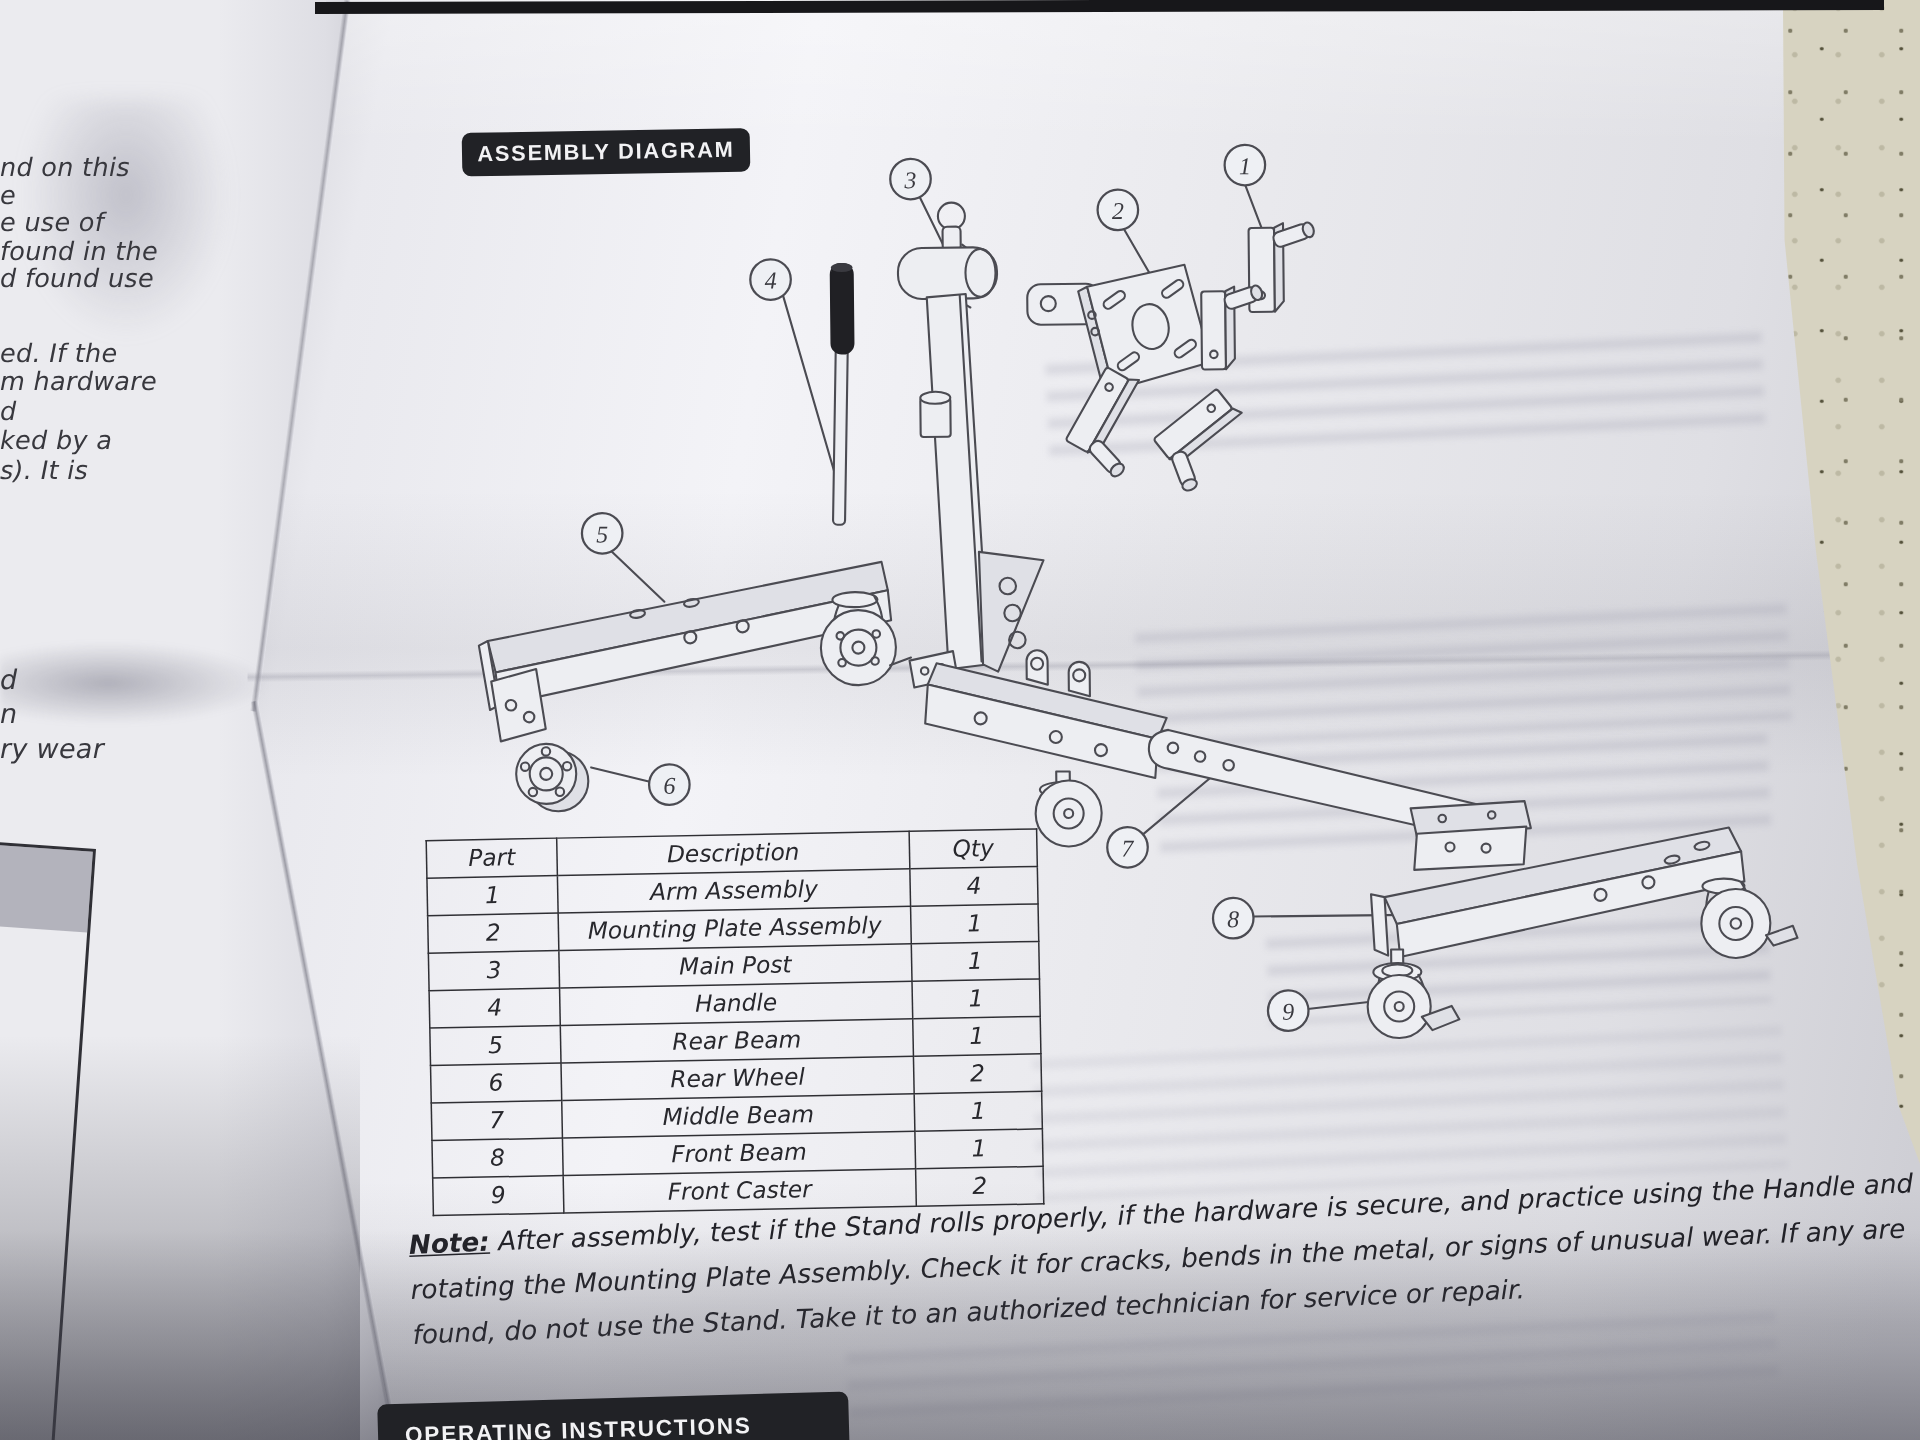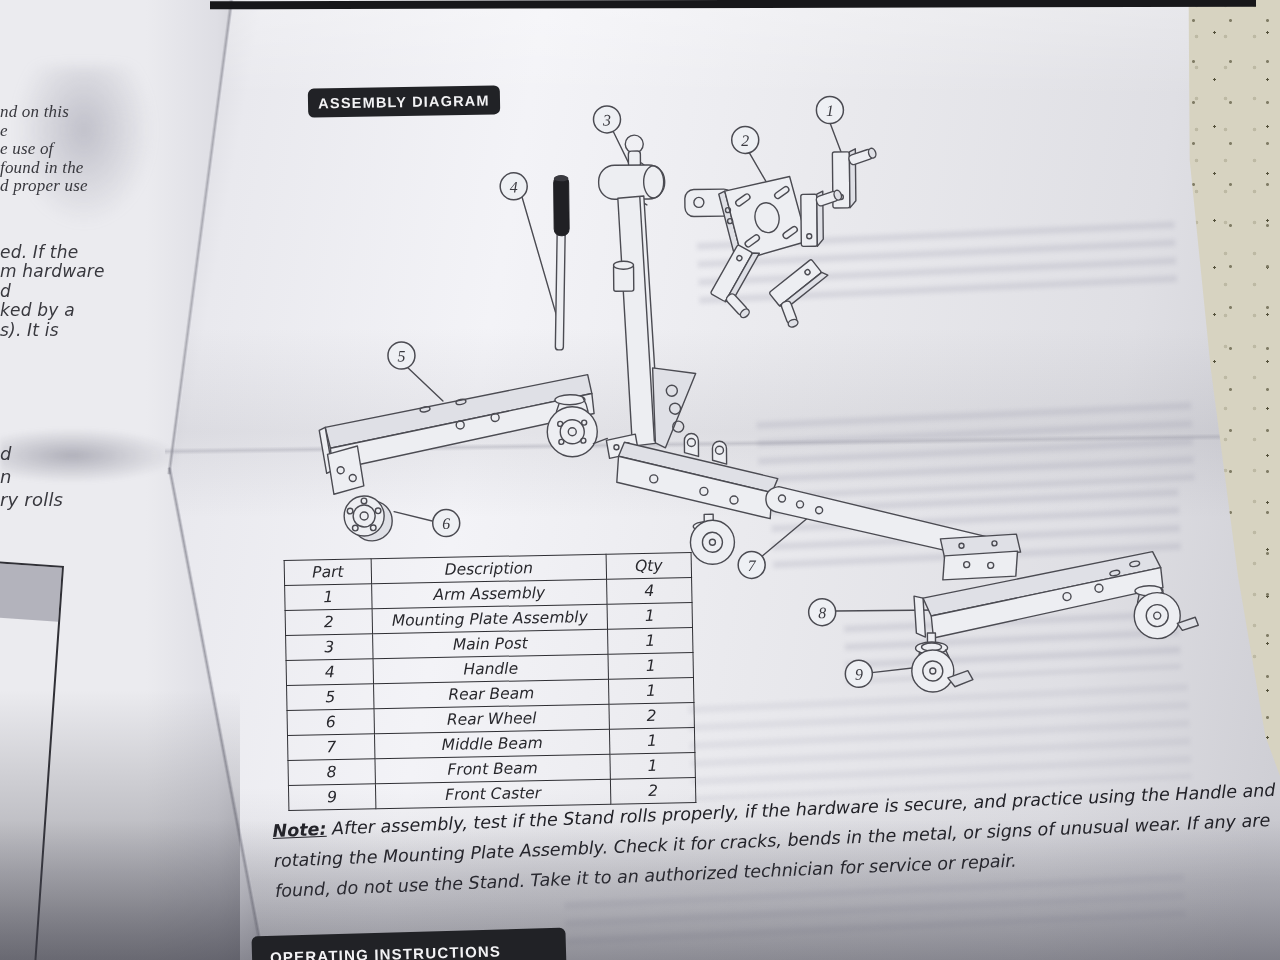--- a/index.html
+++ b/index.html
@@ -49,22 +49,22 @@
   .crease-3{left:165px;top:448px;width:1080px;height:7px;transform:rotate(-.8deg);
     background:linear-gradient(to bottom,rgba(130,130,145,0),rgba(130,130,145,.28),rgba(130,130,145,0));}
   .wrinkle{left:0;top:428px;width:180px;height:55px;z-index:6;filter:blur(2px);
     background:radial-gradient(ellipse at 40% 50%,rgba(105,105,122,.45),transparent 70%);}
   .bottom-shadow{left:0;top:820px;width:1280px;height:140px;z-index:40;pointer-events:none;
     background:linear-gradient(to bottom,rgba(70,70,82,0) 0%,rgba(70,70,82,.25) 55%,rgba(58,58,70,.48) 100%);}
   .bottom-left-shadow{left:0;top:690px;width:240px;height:270px;z-index:40;pointer-events:none;
     background:linear-gradient(to bottom,rgba(60,60,70,0),rgba(60,60,70,.5));}
   
   .frag{z-index:8;color:#38383e;font:italic 17px "DejaVu Sans",sans-serif;letter-spacing:.2px;}
-  .frag-1{left:0;top:103px;line-height:18.6px;font-family:Liberation Serif, serif;}
-  .frag-2{left:0;top:227px;line-height:19.4px;margin-top:16px;}
+  .frag-1{left:0;top:103px;line-height:18.6px;}
+  .frag-2{left:0;top:227px;line-height:19.4px;}
   .frag-3{left:0;top:442px;line-height:23px;font-size:18px;}
   .ghost-logo{left:14px;top:66px;width:140px;height:160px;z-index:7;filter:blur(6px);
     background:radial-gradient(ellipse at 50% 40%,rgba(150,150,165,.5),rgba(150,150,165,0) 70%);}
   .left-page-box{left:-44px;top:566px;width:104px;height:398px;z-index:8;
     border:2.5px solid #303036;transform-origin:top right;transform:rotate(4deg);}
   .left-page-box .band{height:54px;background:rgba(124,124,138,.5);}
   
   .smudge{z-index:5;filter:blur(2.2px);opacity:.5;transform:rotate(-2.6deg);
     background-image:repeating-linear-gradient(to bottom,rgba(148,148,166,.42) 0 7px,transparent 7px 18px);}
   .s1{left:698px;top:232px;width:478px;height:64px;}
@@ -121,33 +121,33 @@
 <div class="abs smudge s3"></div>
 <div class="abs smudge s4"></div>
 <div class="abs smudge s5"></div>
 <div class="abs smudge s6"></div>
 
 <div class="abs frag frag-1">
     <div>nd on this</div>
     <div>e</div>
     <div>e use of</div>
     <div>found in the</div>
-    <div>d proper use</div>
+    <div>d found use</div>
   </div>
 <div class="abs frag frag-2">
     <div>ed. If the</div>
     <div>m hardware</div>
     <div>d</div>
     <div>ked by a</div>
     <div>s). It is</div>
   </div>
 <div class="abs frag frag-3">
     <div>d</div>
     <div>n</div>
-    <div>ry rolls</div>
+    <div>ry wear</div>
   </div>
 <div class="abs left-page-box">
     <div class="band"></div>
   </div>
 
 <div class="abs black-pill hdr-assembly">ASSEMBLY DIAGRAM</div>
 
 <svg class="abs diagram" width="930" height="630" viewBox="0 0 930 630">
 
   <g>

